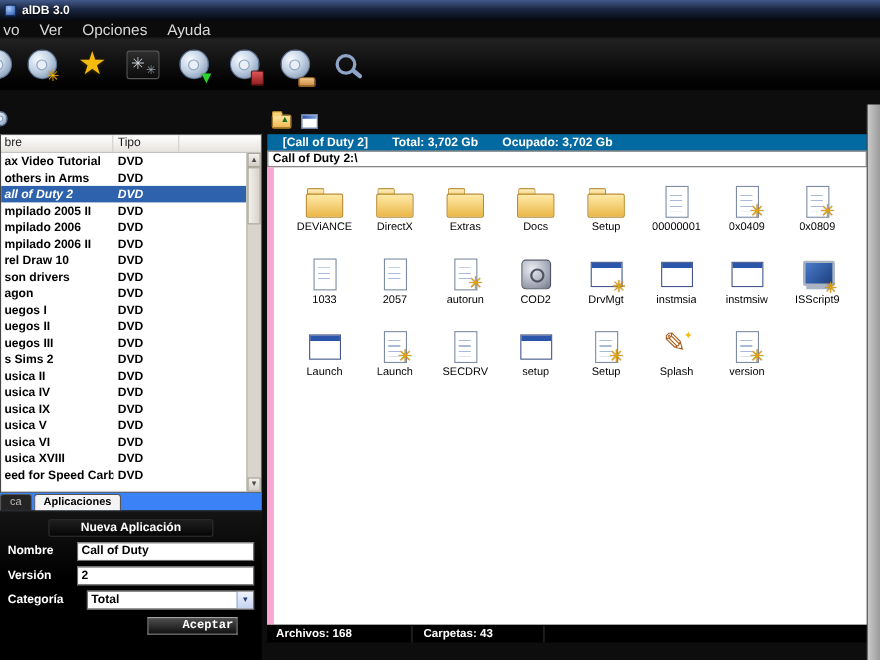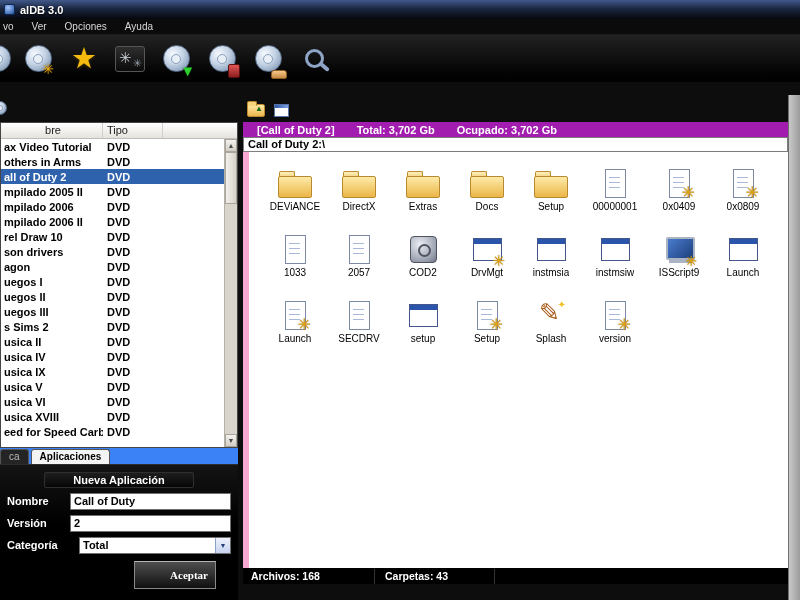--- a/index.html
+++ b/index.html
@@ -8,21 +8,21 @@
   #root{position:relative;width:800px;height:600px;overflow:hidden;background:#0d0d0d;}
   .abs{position:absolute;}
 
   
   .titlebar{left:0;top:0;width:800px;height:19px;background:linear-gradient(180deg,#41598a 0%,#1b2742 45%,#05070c 100%);display:flex;align-items:center;gap:5px;padding-left:4px;}
   .appicon{width:11px;height:11px;border-radius:2px;background:radial-gradient(circle at 35% 30%,#aac8ff,#1d4f9e);border:1px solid #0b2a58;}
   .wtitle{color:#fff;font-size:11px;font-weight:bold;text-shadow:0 1px 2px #000;}
 
   
   .menubar{left:0;top:19px;width:800px;height:16px;background:#0b0b0b;display:flex;align-items:center;border-bottom:1px solid #1d1d1d;}
-  .mi{color:#d8d8d8;font-size:10px;padding:0 9px;line-height:16px;cursor:default;}
+  .mi{color:#d8d8d8;font-size:14px;padding:0 9px;line-height:16px;cursor:default;}
   .mi:first-child{padding-left:3px;}
 
   
   .toolbar{left:0;top:35px;width:800px;height:47px;background:linear-gradient(180deg,#222 0%,#020202 85%);display:flex;align-items:center;}
   .tbtn{width:46px;height:42px;display:flex;align-items:center;justify-content:center;position:relative;}
   .tbtn.clip{width:15px;overflow:hidden;justify-content:flex-start;}
   .tbtn.clip .disc{margin-left:-16px;}
   .disc{width:27px;height:27px;border-radius:50%;background:radial-gradient(circle at 35% 32%,#f6faff 0%,#c3d2e4 45%,#8ba1bc 80%,#6e87a6);border:1px solid #5d7190;position:relative;display:block;}
   .disc::after{content:"";position:absolute;left:50%;top:50%;width:8px;height:8px;margin:-5px 0 0 -5px;border-radius:50%;background:#e9eff7;border:1px solid #8ba1bc;}
   .ovl{position:absolute;font-style:normal;line-height:1;z-index:2;}
@@ -45,27 +45,27 @@
   .rtool{left:247px;top:102px;height:16px;display:flex;gap:9px;align-items:center;}
   .fup{width:18px;height:13px;background:linear-gradient(180deg,#ffe9a6,#eeb54d);border:1px solid #b98a2e;border-radius:2px;position:relative;}
   .fup::before{content:"";position:absolute;top:-4px;left:-1px;width:8px;height:4px;background:#f7d37a;border:1px solid #b98a2e;border-bottom:none;border-radius:2px 2px 0 0;}
   .fup::after{content:"▲";position:absolute;right:1px;top:0;font-size:8px;line-height:1;color:#1c6e1c;}
   .views{width:15px;height:13px;background:#fff;border:1px solid #5a76a8;position:relative;}
   .views::before{content:"";position:absolute;left:0;right:0;top:0;height:3px;background:linear-gradient(90deg,#2a55aa,#7fa2e0);}
 
   
   .lpanel{left:0;top:122px;width:238px;height:326px;background:#fff;border:1px solid #454545;}
   .lhead{display:flex;height:16px;background:linear-gradient(180deg,#ffffff,#e6e3dd);border-bottom:1px solid #bdbdbd;font-size:11px;color:#222;}
-  .lhead .h1{width:102px;padding-left:3px;border-right:1px solid #cfcfcf;line-height:15px;text-align:center;}
+  .lhead .h1{width:102px;padding-left:3px;border-right:1px solid #cfcfcf;line-height:15px;}
   .lhead .h2{width:60px;padding-left:4px;border-right:1px solid #cfcfcf;line-height:15px;}
   .llist{position:absolute;left:0;top:16px;right:13px;bottom:0;overflow:hidden;}
   .lrow{display:flex;height:15px;font-size:11px;font-weight:bold;color:#000;align-items:center;}
   .lrow .cn{width:102px;padding-left:3px;white-space:nowrap;overflow:hidden;}
   .lrow .ct{flex:1;padding-left:4px;}
-  .lrow.sel{background:#2f62ad;color:#fff;}
+  .lrow.sel{background:#2f62ad;color:#fff;font-style:italic;}
   .lsb{position:absolute;right:0;top:16px;width:13px;bottom:0;background:#d9d5cd;border-left:1px solid #b5b1a8;}
   .sa{height:13px;background:linear-gradient(180deg,#f4f2ee,#d2cec6);border:1px solid #a9a59c;font-size:7px;color:#4a4a4a;display:flex;align-items:center;justify-content:center;}
   .sa.up::after{content:"▲";}
   .sa.down{position:absolute;bottom:0;left:0;right:0;}
   .sa.down::after{content:"▼";}
   .thumb{position:absolute;top:13px;left:0;right:0;height:52px;background:linear-gradient(90deg,#f2f0ec,#d6d2ca);border:1px solid #a9a59c;}
 
   
   .ltabs{left:0;top:448px;width:238px;height:16px;display:flex;align-items:center;background:#3b82f6;gap:2px;}
   .tab{font-size:10px;padding:1px 8px;border:1px solid #555;border-bottom:none;border-radius:3px 3px 0 0;line-height:12px;}
@@ -75,24 +75,24 @@
   
   .form{left:0;top:464px;width:238px;height:136px;background:linear-gradient(180deg,#141414,#000 45%);border-top:1px solid #2c2c2c;}
   .ftitle{margin:7px auto 4px;width:150px;text-align:center;color:#fff;font-size:11px;font-weight:bold;border:1px solid #2f2f2f;border-radius:2px;padding:1px 0;background:linear-gradient(180deg,#1e1e1e,#060606);}
   .frow{display:flex;align-items:center;margin:4px 7px 0;height:18px;}
   .frow label{width:72px;color:#fff;font-size:11px;font-weight:bold;}
   .frow input{flex:1;height:17px;background:#fff;border:1px solid #6f6f6f;font-family:"Liberation Sans",sans-serif;font-size:11px;font-weight:bold;color:#000;padding:0 3px;}
   .fselect{flex:1;height:17px;background:#fff;border:1px solid #6f6f6f;display:flex;align-items:center;}
   .fselect .val{flex:1;font-size:11px;font-weight:bold;color:#000;padding-left:3px;}
   .dd{width:15px;height:15px;background:linear-gradient(180deg,#eef2fb,#c6d3ef);border-left:1px solid #8aa0c8;display:flex;align-items:center;justify-content:center;font-size:7px;color:#27407c;}
   .dd::after{content:"▼";}
-  .fsubmit{display:block;margin:7px 22px 0 auto;width:82px;height:28px;background:linear-gradient(180deg,#4e4e4e,#101010);border:1px solid #8a8a8a;border-top-color:#b5b5b5;color:#fff;font-family:Liberation Serif, serif;font-size:11px;font-weight:bold;text-align:center;line-height:13px;padding-left:28px;}
-
-  
-  .rhead{left:243px;top:122px;width:545px;height:15px;background:#a21caf;color:#fff;display:flex;align-items:center;font-size:11px;font-weight:bold;gap:22px;padding-left:14px;}
+  .fsubmit{display:block;margin:7px 22px 0 auto;width:82px;height:16px;background:linear-gradient(180deg,#4e4e4e,#101010);border:1px solid #8a8a8a;border-top-color:#b5b5b5;color:#fff;font-family:Liberation Mono, monospace;font-size:11px;font-weight:bold;text-align:center;line-height:13px;padding-left:28px;}
+
+  
+  .rhead{left:243px;top:122px;width:545px;height:15px;background:#0369a1;color:#fff;display:flex;align-items:center;font-size:11px;font-weight:bold;gap:22px;padding-left:14px;}
   .rpath{left:243px;top:137px;width:545px;height:15px;background:#fff;border:1px solid #7c7c7c;color:#000;font-size:11px;font-weight:bold;line-height:13px;padding-left:4px;}
   .rfiles{left:243px;top:152px;width:545px;height:416px;background:#fff;border-left:6px solid #f9a8d4;padding:14px 0 0 14px;display:grid;grid-template-columns:repeat(8,64px);grid-auto-rows:66px;}
   .fitem{width:64px;display:flex;flex-direction:column;align-items:center;}
   .ficon{position:relative;width:36px;height:34px;}
   .flabel{font-size:10px;color:#000;margin-top:1px;max-width:62px;white-space:nowrap;overflow:hidden;text-align:center;}
 
   .ficon[data-t="folder"]::before{content:"";position:absolute;left:2px;top:5px;width:14px;height:6px;background:linear-gradient(180deg,#fff0bd,#f2cd77);border:1px solid #b98a2e;border-bottom:none;border-radius:2px 2px 0 0;}
   .ficon[data-t="folder"]::after{content:"";position:absolute;left:1px;top:10px;width:32px;height:20px;background:linear-gradient(180deg,#ffeaa8,#eab647);border:1px solid #b98a2e;border-radius:2px;}
   .ficon[data-t="doc"]::after,.ficon[data-t="gear"]::after{content:"";position:absolute;left:8px;top:3px;width:19px;height:27px;background-color:#fff;border:1px solid #7d8aa5;background-image:repeating-linear-gradient(180deg,#a8bad8 0 1px,transparent 1px 5px);background-size:11px 15px;background-position:3px 7px;background-repeat:no-repeat;}
   .ficon[data-t="gear"]::before{content:"✳";position:absolute;right:2px;bottom:-1px;font-size:16px;line-height:1;color:#e8a80c;text-shadow:0 0 1px #6e4a00;z-index:2;}
@@ -332,20 +332,24 @@
       </div>
     <div class="fitem">
         <div class="ficon" data-t="doc"></div>
         <div class="flabel">1033</div>
       </div>
     <div class="fitem">
         <div class="ficon" data-t="doc"></div>
         <div class="flabel">2057</div>
       </div>
     <div class="fitem">
+        <div class="ficon" data-t="gear"></div>
+        <div class="flabel">autorun</div>
+      </div>
+    <div class="fitem">
         <div class="ficon" data-t="app"></div>
         <div class="flabel">COD2</div>
       </div>
     <div class="fitem">
         <div class="ficon" data-t="window-gear"></div>
         <div class="flabel">DrvMgt</div>
       </div>
     <div class="fitem">
         <div class="ficon" data-t="window"></div>
         <div class="flabel">instmsia</div>

